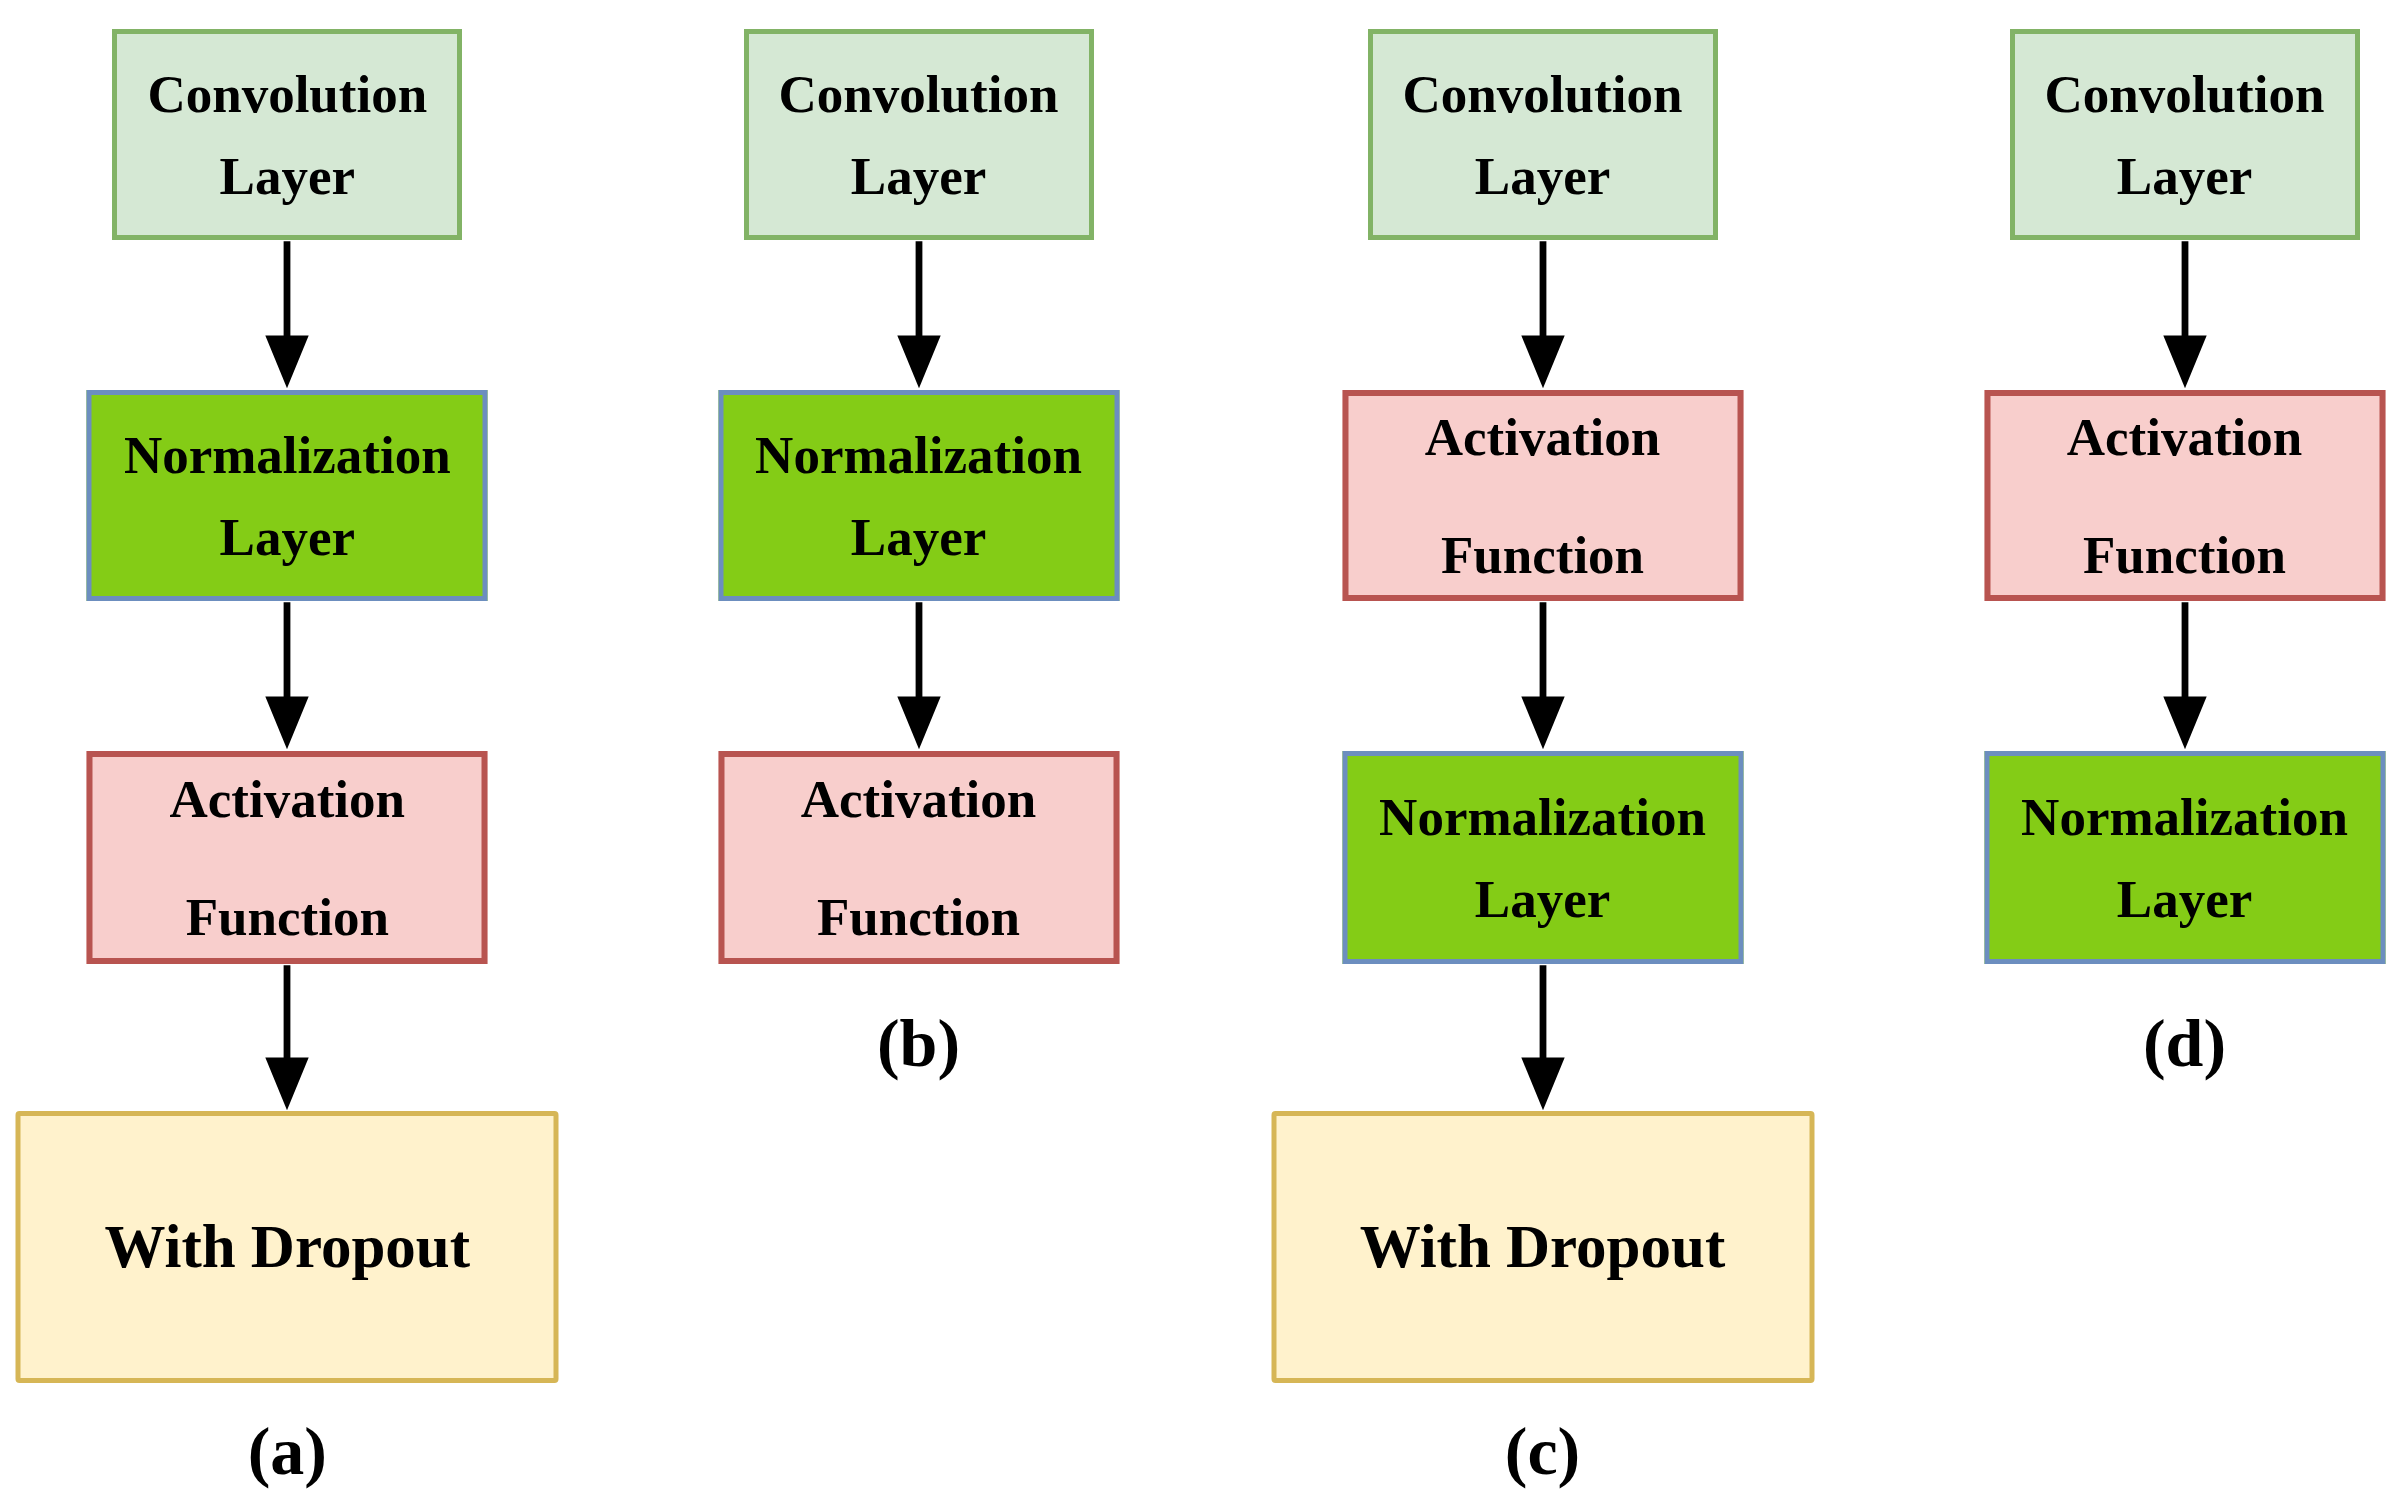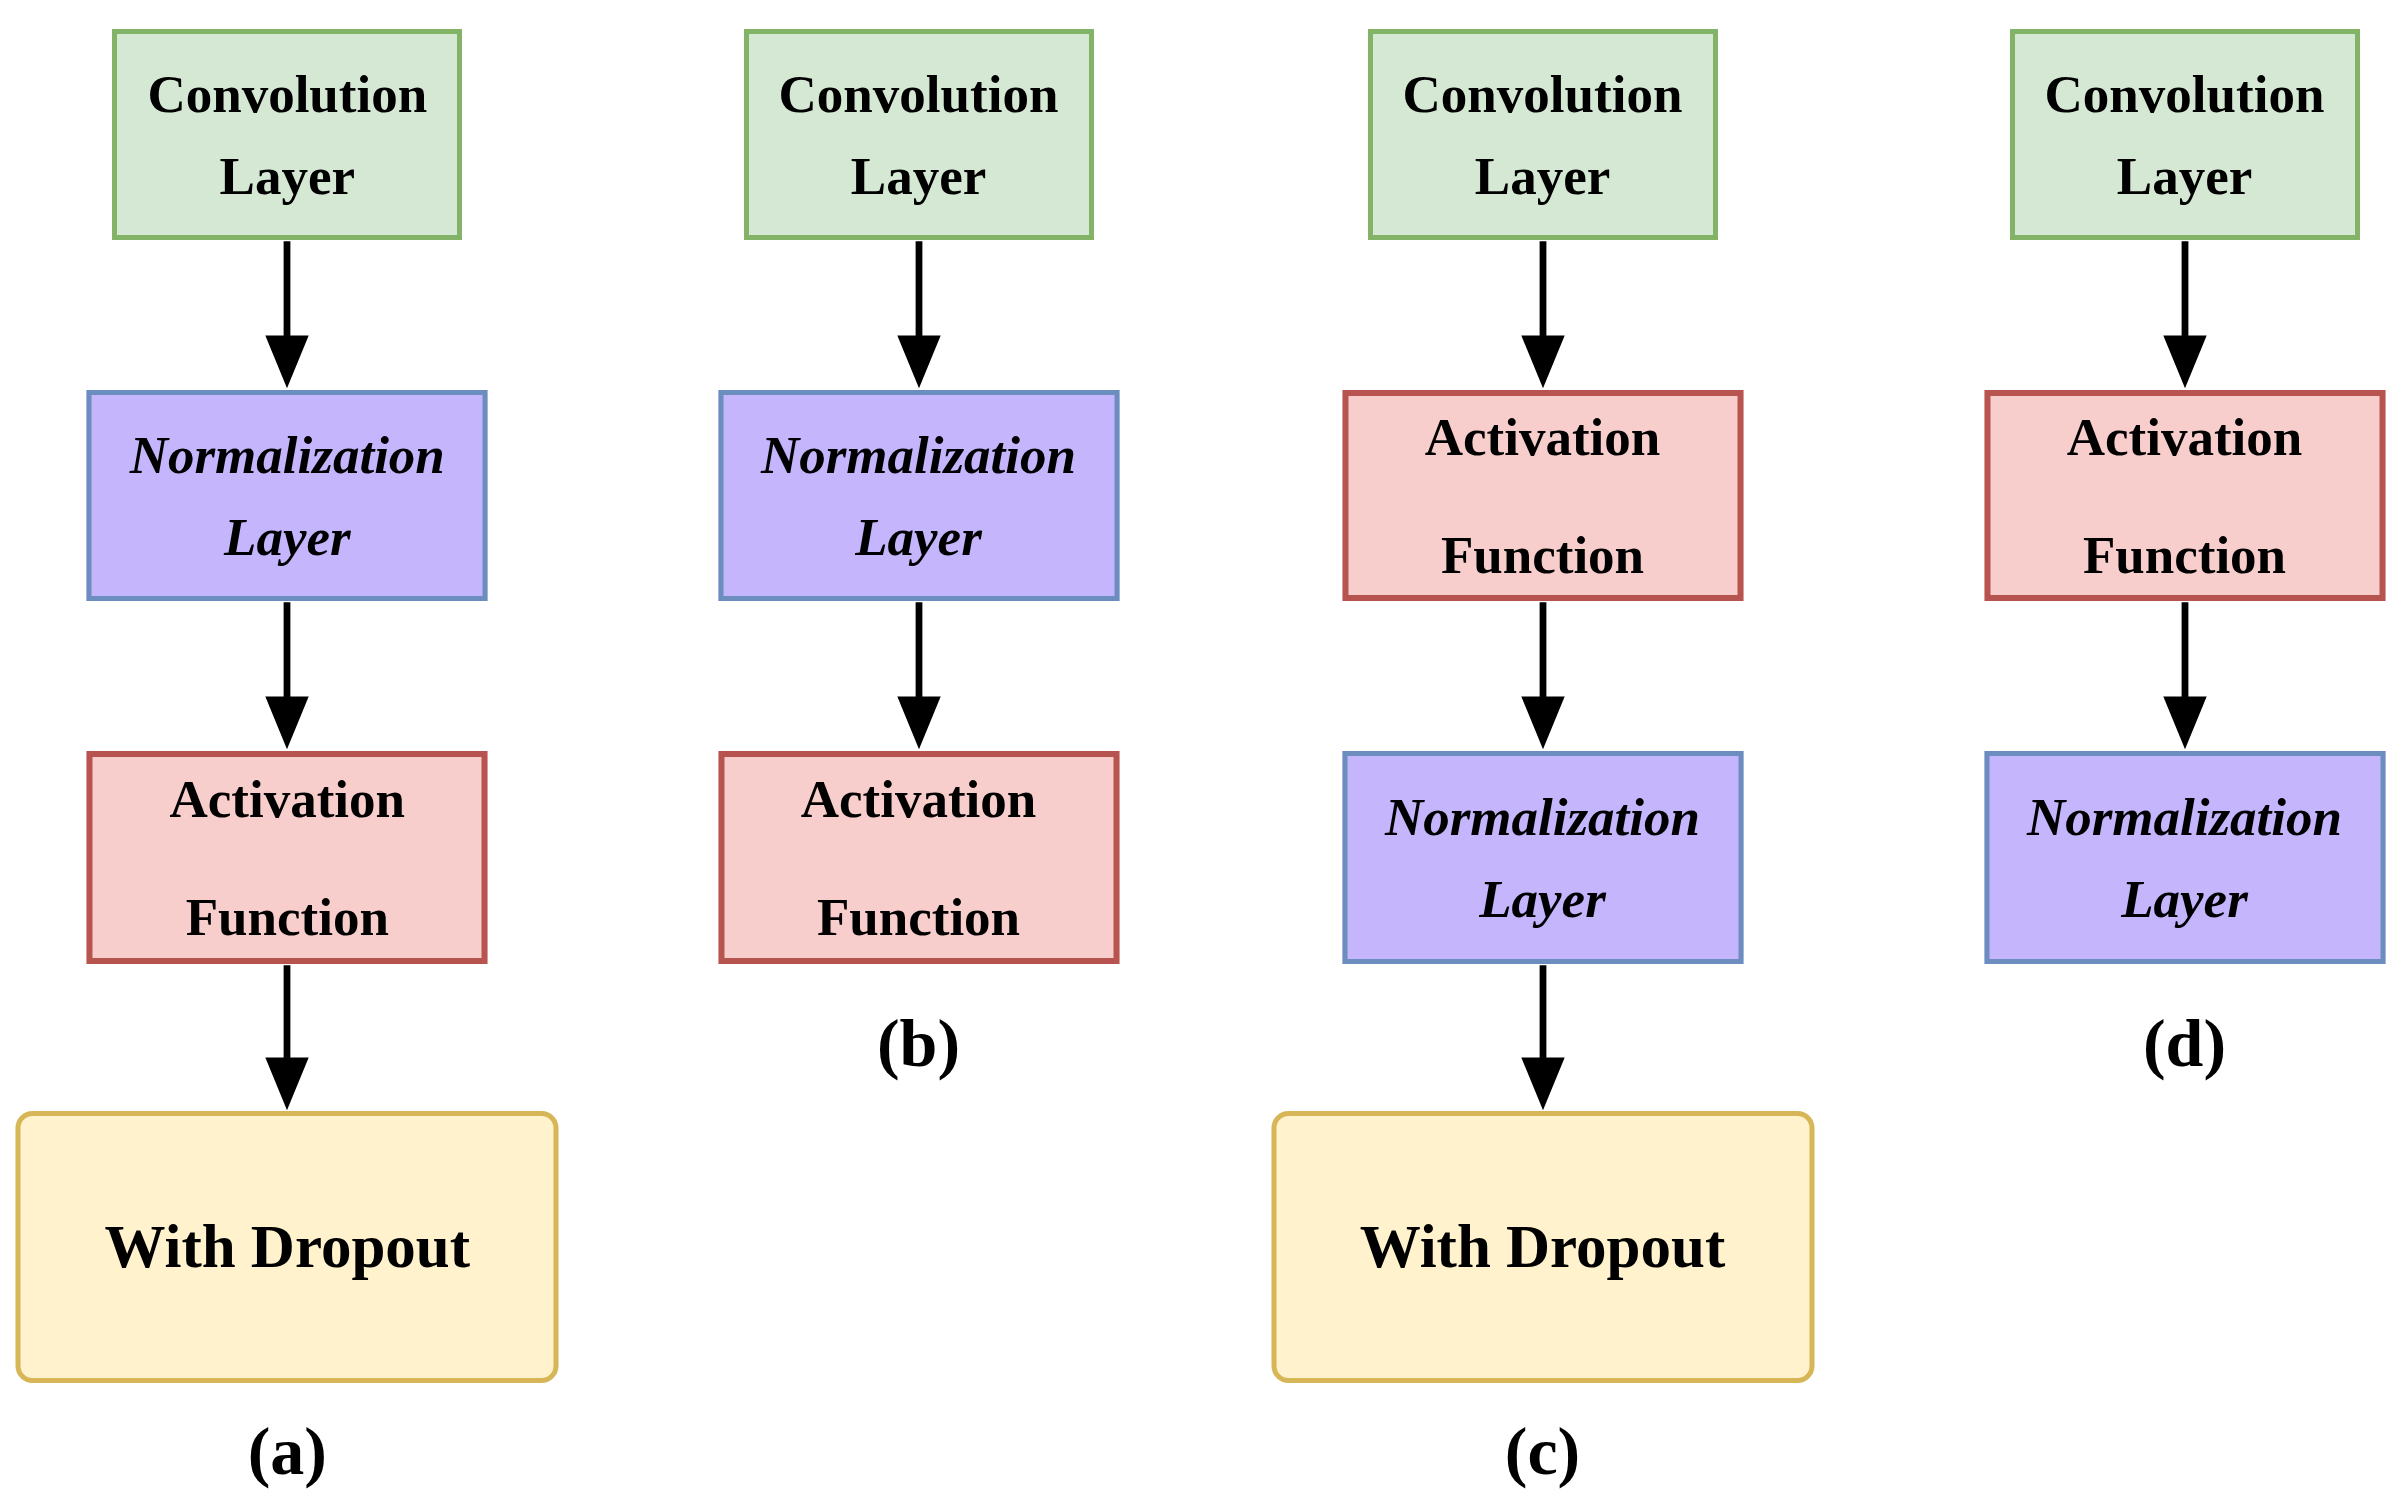--- a/index.html
+++ b/index.html
@@ -17,23 +17,23 @@
   .col-c{left:1264px;}
   .col-d{left:1906px;}
 
   .box{
     position:absolute;left:50%;transform:translateX(-50%);
     display:flex;flex-direction:column;justify-content:center;align-items:center;
     text-align:center;font-weight:bold;color:#000;box-sizing:border-box;
   }
   .box .line{display:block;font-size:53px;line-height:82px;white-space:nowrap;}
   .green {background:#d5e8d4;border:5.4px solid #82b366;}
-  .blue  {background:#c4b5fd;border:5.4px solid #6c8ebf;font-style:italic;}
+  .blue  {background:#84cc16;border:5.4px solid #6c8ebf;}
   .red   {background:#f8cecc;border:6.1px solid #b85450;gap:36px;}
-  .yellow{background:#fff2cc;border:5.4px solid #d6b656;border-radius:17px;}
+  .yellow{background:#fff2cc;border:5.4px solid #d6b656;border-radius:4px;}
 
   .row1{top:29px;  width:350px;height:211px;}
   .row2{top:390px; width:401px;height:211px;}
   .row3{top:751px;width:401px;height:213px;}
   .row4{top:1111px;width:543px;height:272px;}
   .row4 .line{font-size:61px;}
 
   .arrow{position:absolute;left:50%;transform:translateX(-50%);display:block;}
   .a1{top:241px;}
   .a2{top:602px;}

